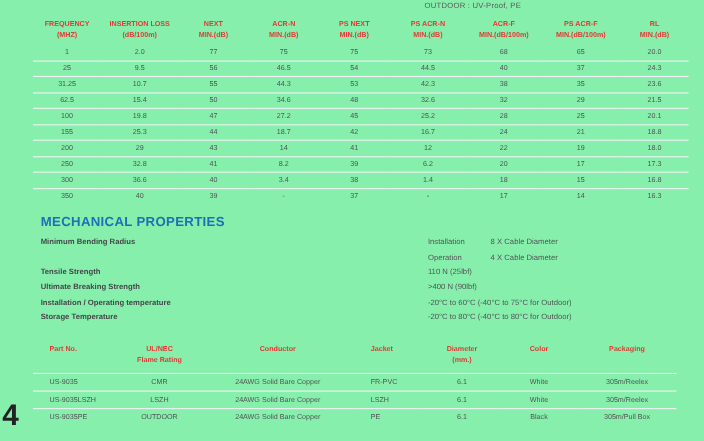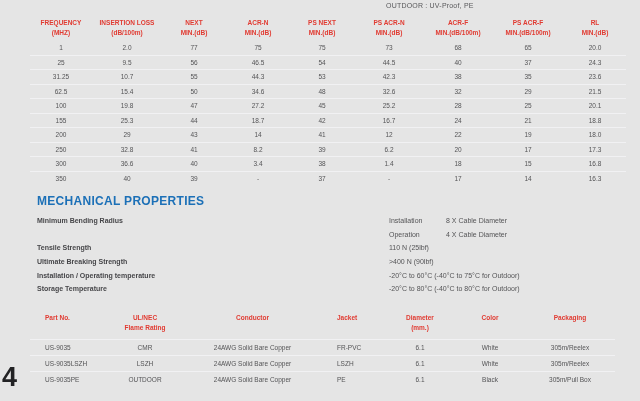--- a/index.html
+++ b/index.html
@@ -1,17 +1,17 @@
 <!DOCTYPE html>
 <html style="--red: #e13b32; --blue: #1c70b7;"><head>
 <meta charset="utf-8">
 <style>
   html,body{margin:0;padding:0;background:#fff;}
   #page{
-    position:relative;width:640px;height:401px;background:#e5e5e5;overflow:hidden;
+    position:relative;width:640px;height:401px;background:#86efac;overflow:hidden;
     font-family:"Liberation Sans",sans-serif;color:#545456;
   }
   
   #top-note{
     position:absolute;left:386px;top:2px;font-size:7px;color:#58585a;letter-spacing:.2px;
   }
   
   #elec-wrap{position:absolute;left:30px;top:18px;}
   table{border-collapse:collapse;table-layout:fixed;}
   .elec th{

